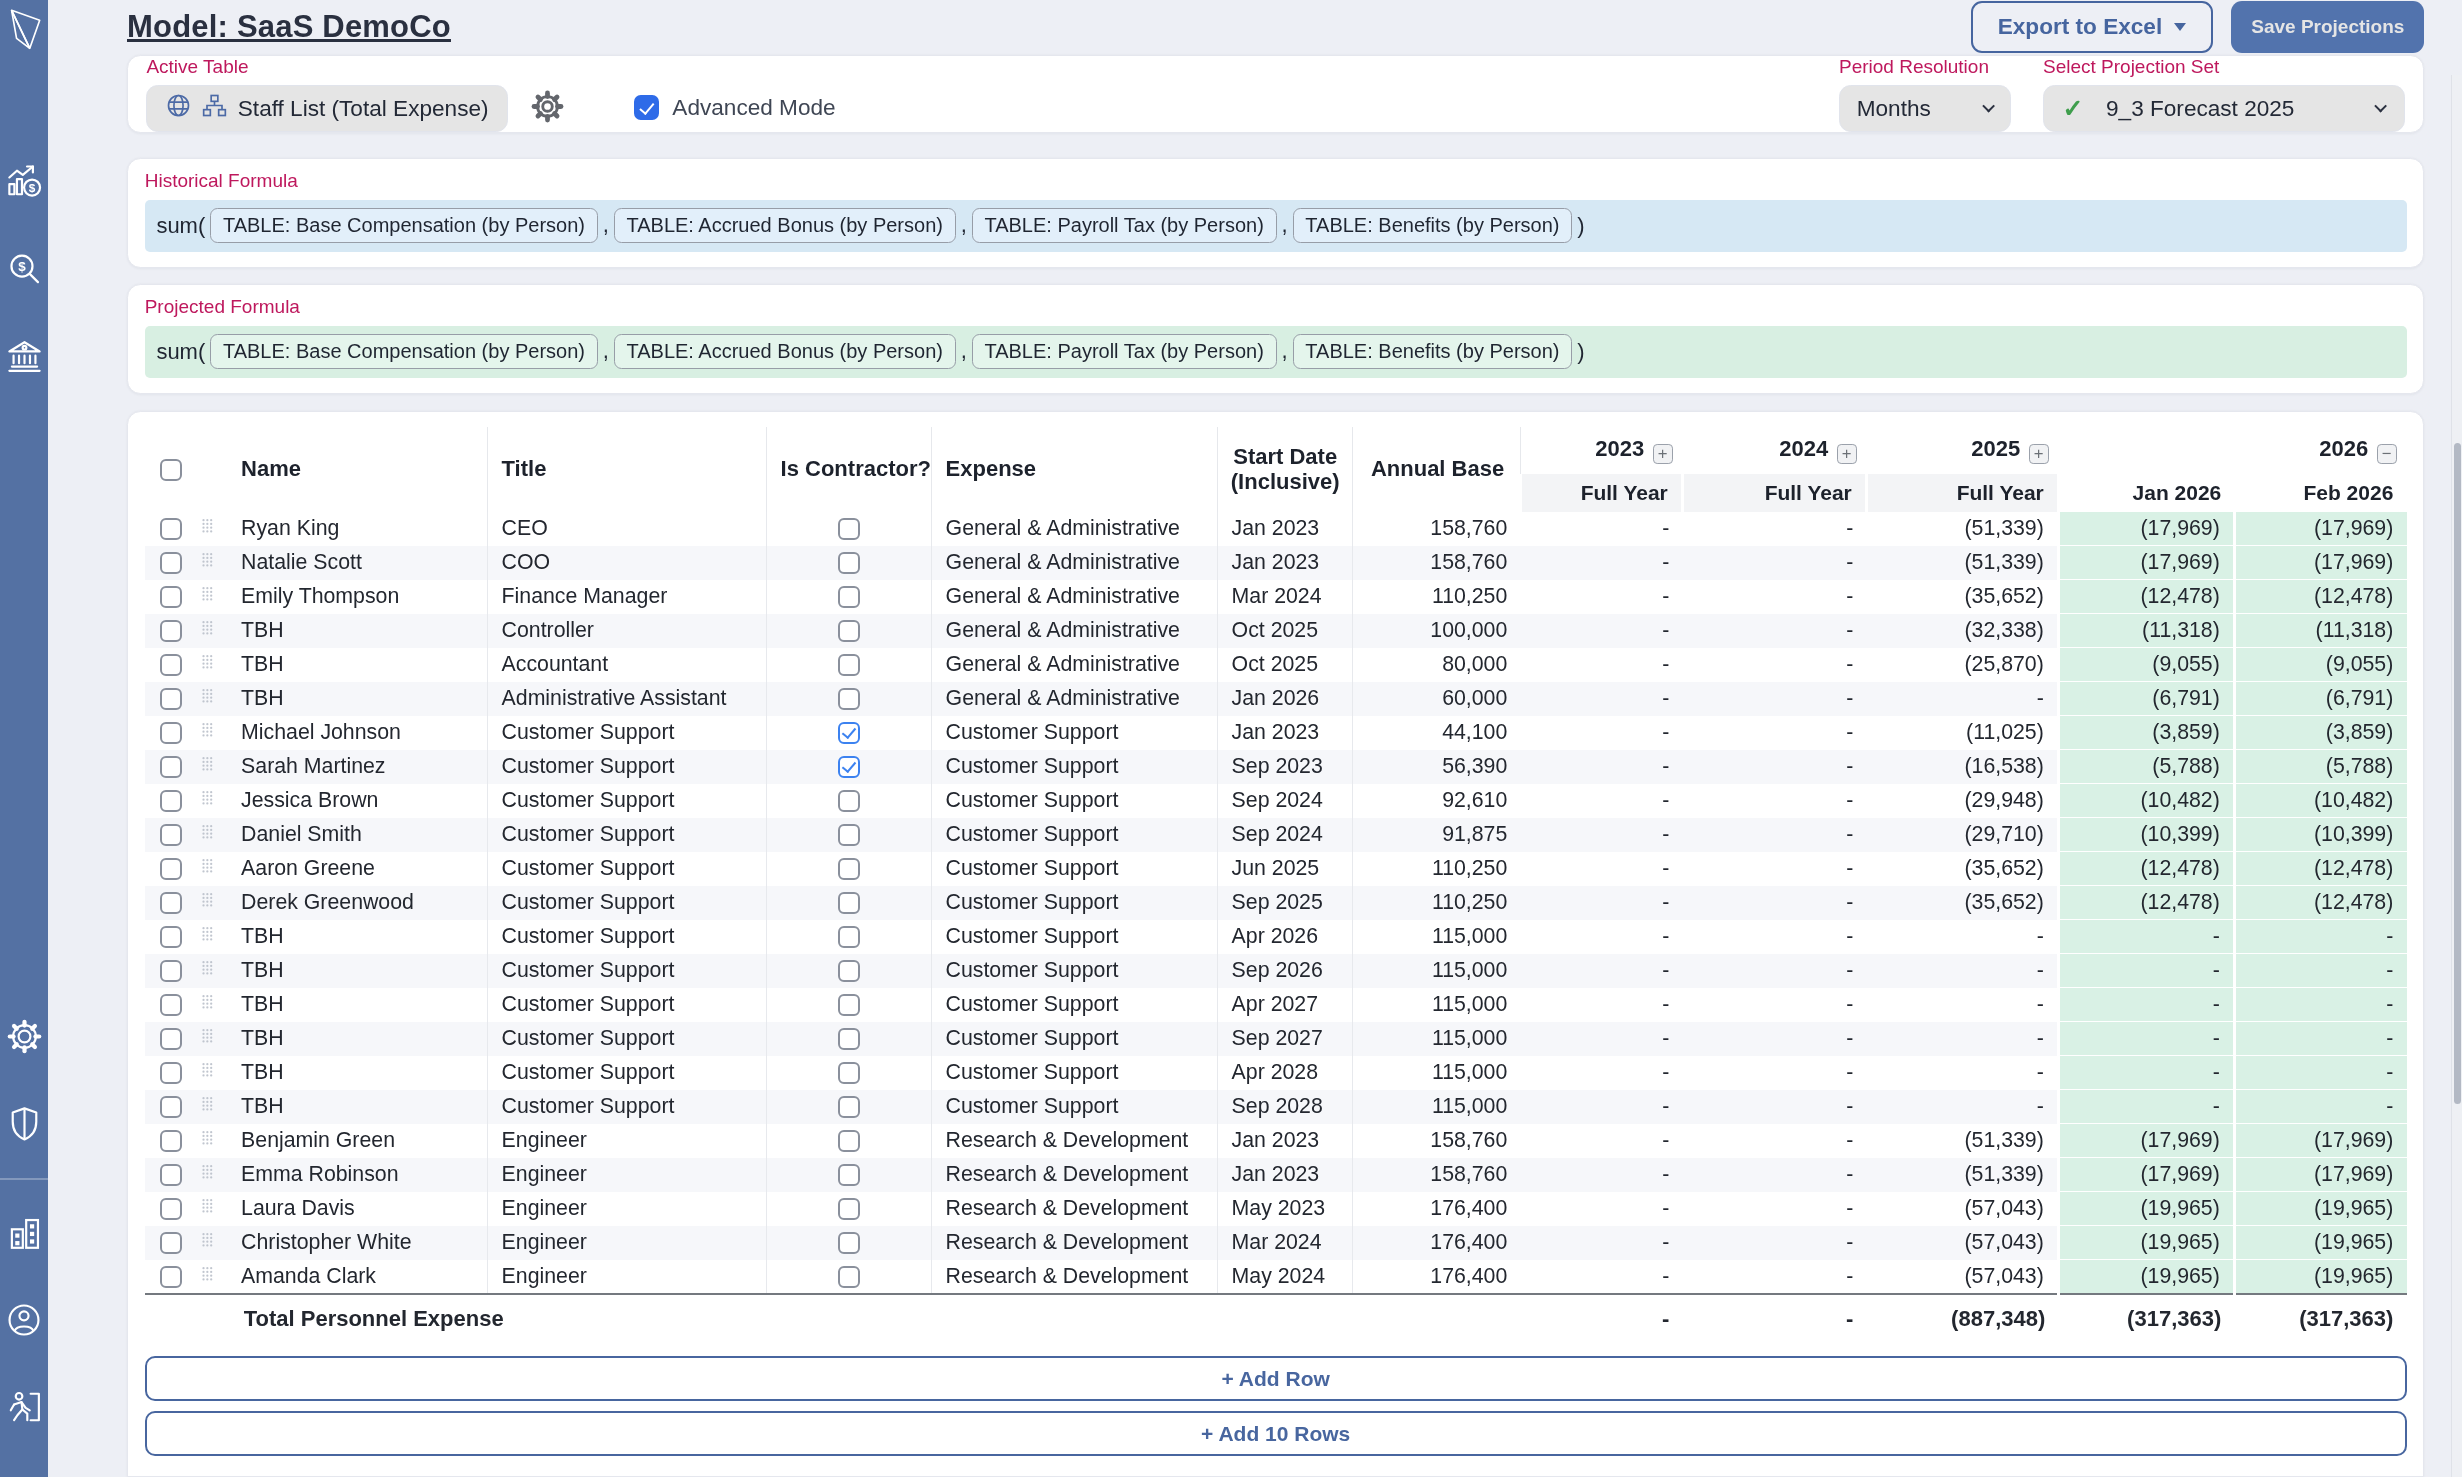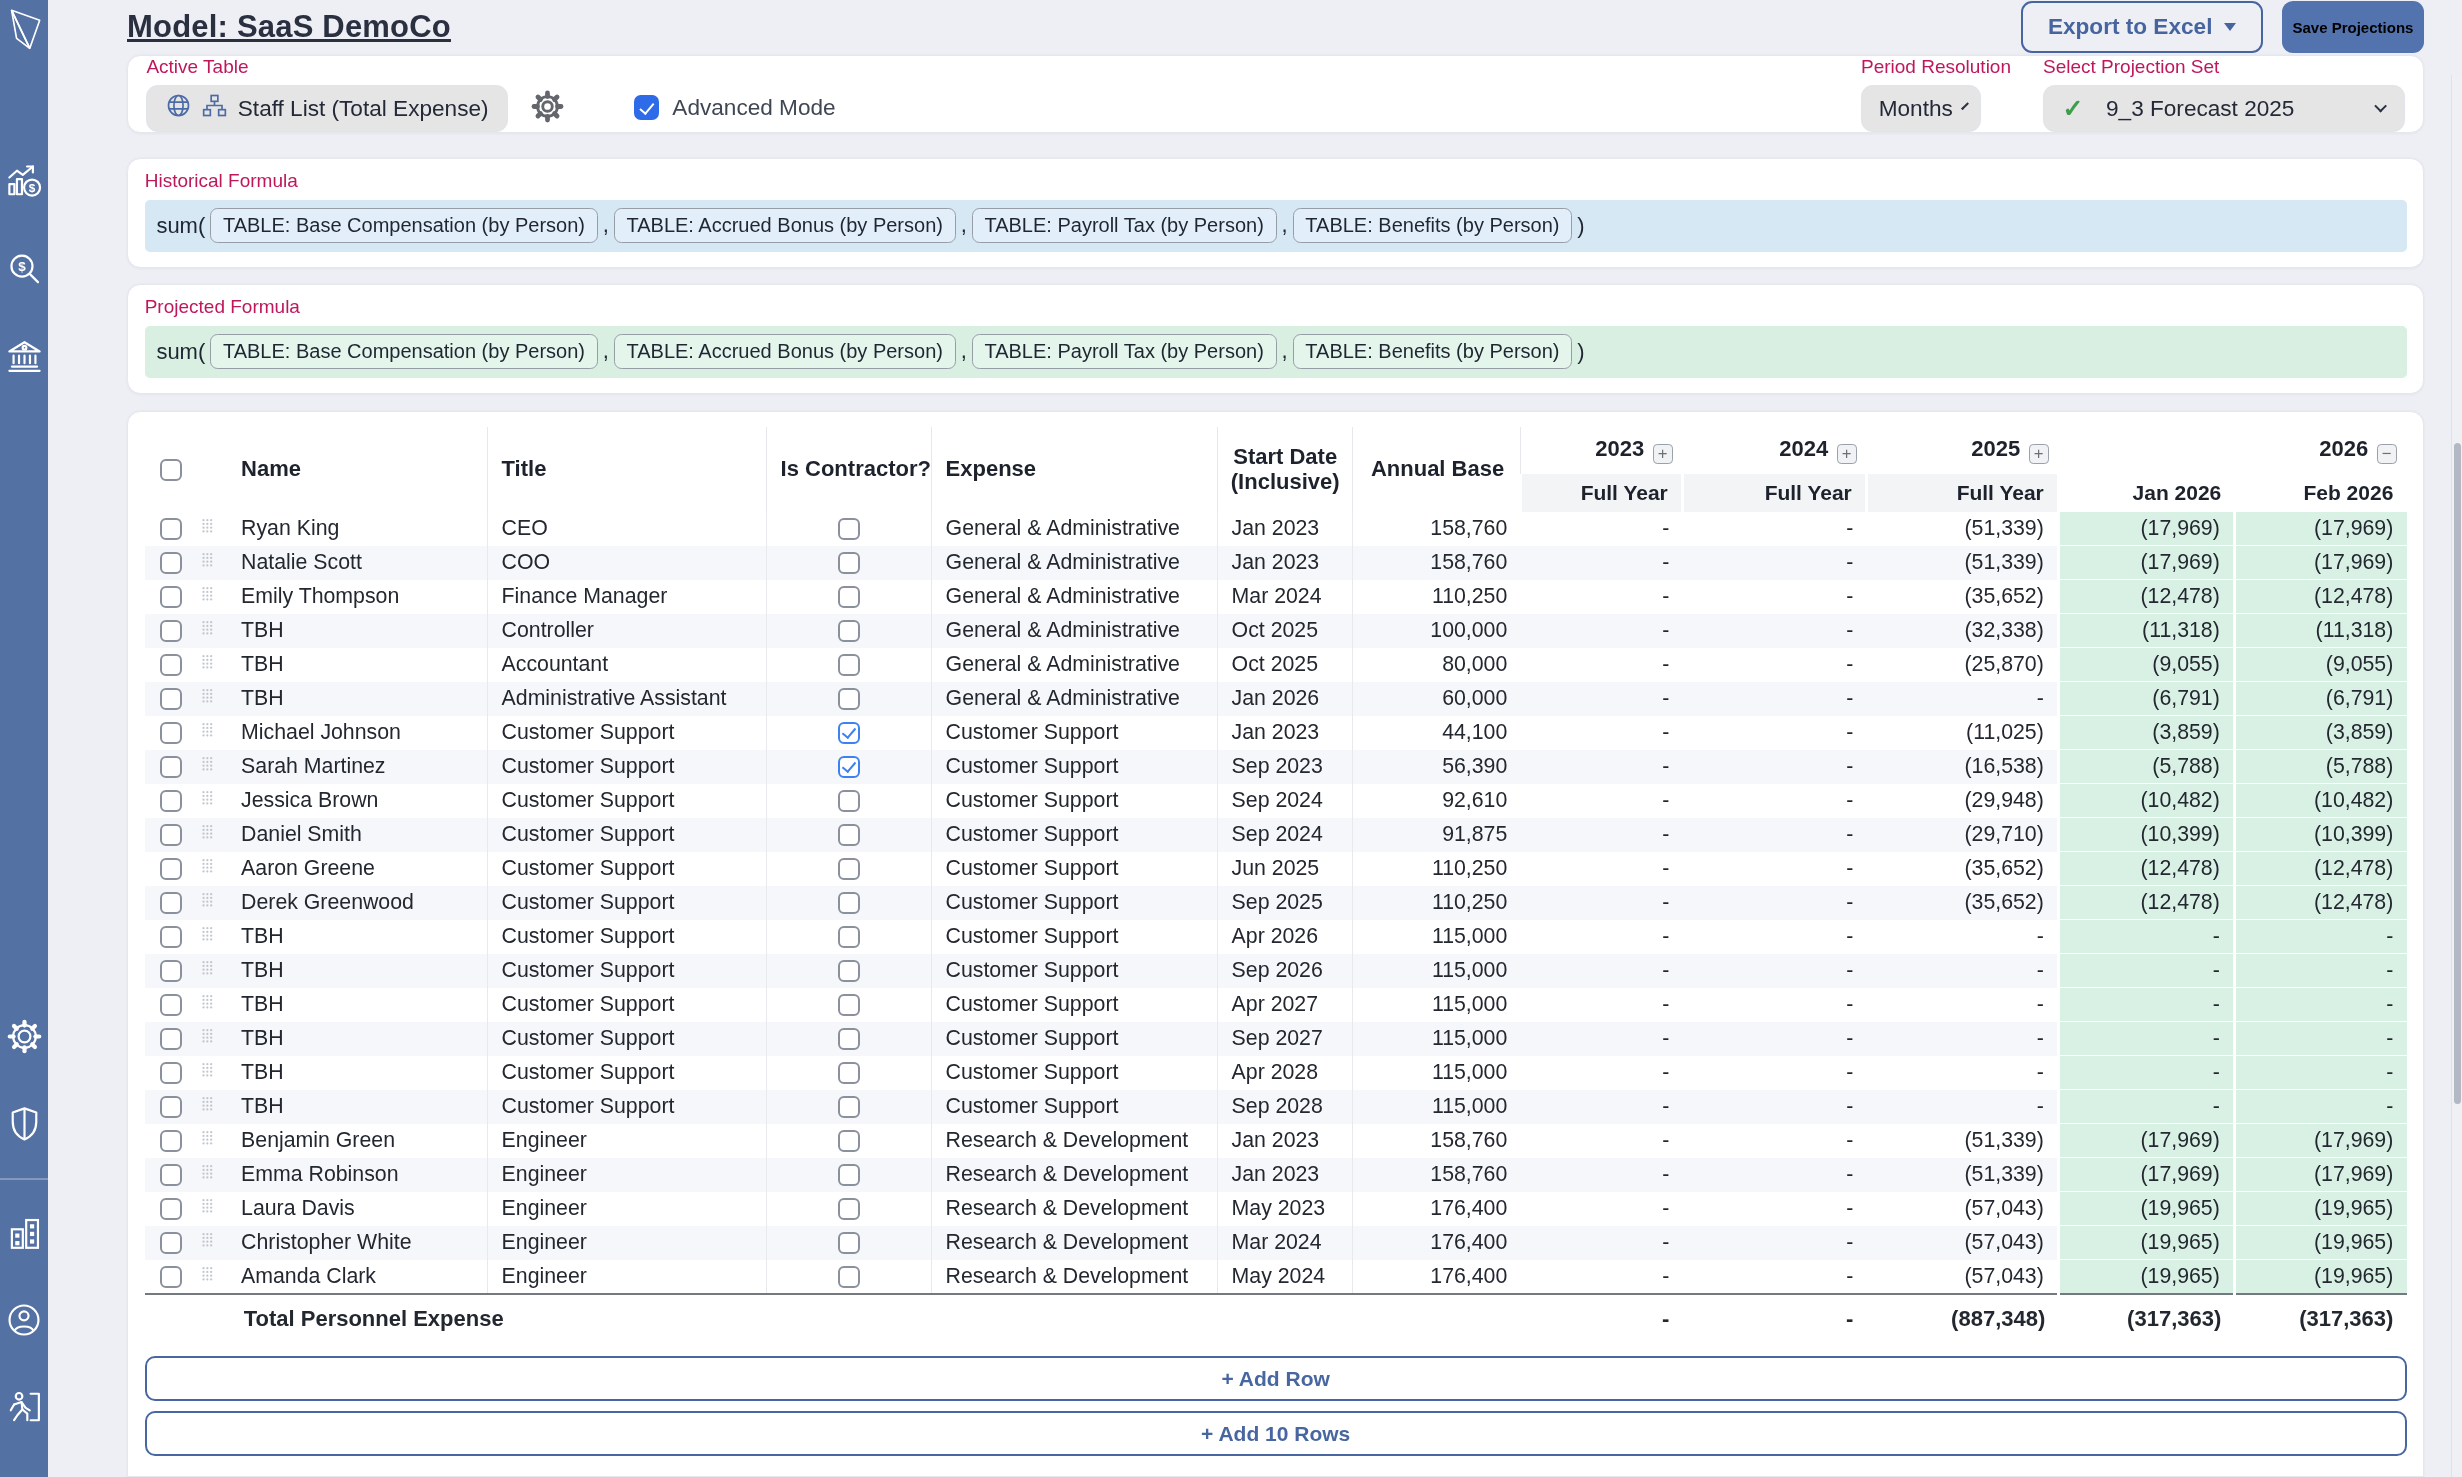--- a/index.html
+++ b/index.html
@@ -23,39 +23,39 @@
 
   
   .main { flex:1; padding:0 38px 0 79px; display:flex; flex-direction:column; }
   .topbar { height:85px; display:flex; align-items:center; }
   .page-title { font-size:31px; font-weight:700; color:#2a3040; letter-spacing:0.2px; flex:1;text-decoration:underline; }
   .actions { display:flex; gap:18.4px; align-items:center; }
   .btn-outline { height:52px; padding:0 25px; background:transparent; border:2.1px solid #46659f;
     border-radius:11px; color:#46659f; font-size:22.6px; font-weight:700; display:flex; align-items:center; cursor:pointer; font-family:inherit; }
   .caret { display:inline-block; width:0; height:0; border-left:6.7px solid transparent;
     border-right:6.7px solid transparent; border-top:8.4px solid #46659f; margin-left:11.7px; }
-  .btn-fill { height:52px; padding:0 11px; background:#5273ad; border:none; border-radius:11px;
-    color:#000000; font-size:15px; font-weight:700; cursor:pointer; font-family:inherit; }
+  .btn-fill { height:52px; padding:0 20px; background:#5273ad; border:none; border-radius:11px;
+    color:#e5e5e5; font-size:19px; font-weight:700; cursor:pointer; font-family:inherit; }
 
   .card { background:#fff; border:1.3px solid #e5e7ee; border-radius:13.4px;
     box-shadow:0 0.8px 2.5px rgba(20,30,60,.05); }
 
   
   .controls-card { height:100px; display:flex; align-items:center; justify-content:space-between;
     padding:0 18.4px; margin-bottom:25px; }
   .ctrl-left { display:flex; align-items:flex-end; }
   .field-label { font-size:19px; color:#be185d; margin-bottom:7.5px; }
   .pill { height:47px; border:1.7px solid #e1e4ec; border-radius:11.7px; background:#e5e5e5;
     display:flex; align-items:center; gap:11px; padding:0 18.4px; font-size:22.6px; color:#232936; cursor:pointer; }
   .gear-btn { margin-left:22px; margin-bottom:5px; cursor:pointer; }
   .adv { display:flex; align-items:center; gap:13.4px; margin-left:69px; margin-bottom:11.7px; }
   .adv-label { font-size:22.6px; color:#3f4654; }
   .ctrl-right { display:flex; gap:32px; }
   .pill-sel { justify-content:space-between; }
-  .months-pill { width:120px; padding:0 16.7px; }
+  .months-pill { width:172px; padding:0 16.7px; }
   .proj-pill { width:362px; padding:0 18.4px; }
   .chev { display:inline-block; width:9.2px; height:9.2px; border-right:2.5px solid #2b3140;
     border-bottom:2.5px solid #2b3140; transform:rotate(45deg) translate(-1.7px,-1.7px); }
   .gcheck::before { content:"\2713"; }
   .gcheck { color:#3f9e4d; font-size:25px; font-weight:700; margin-right:11.7px; line-height:1; }
   .proj-val { flex:1; text-align:left; }
 
   
   .cb { position:relative; display:inline-block; width:22px; height:22px;
     border:2.1px solid #8a909c; border-radius:5.9px; background:#fff; cursor:pointer; vertical-align:middle; }

